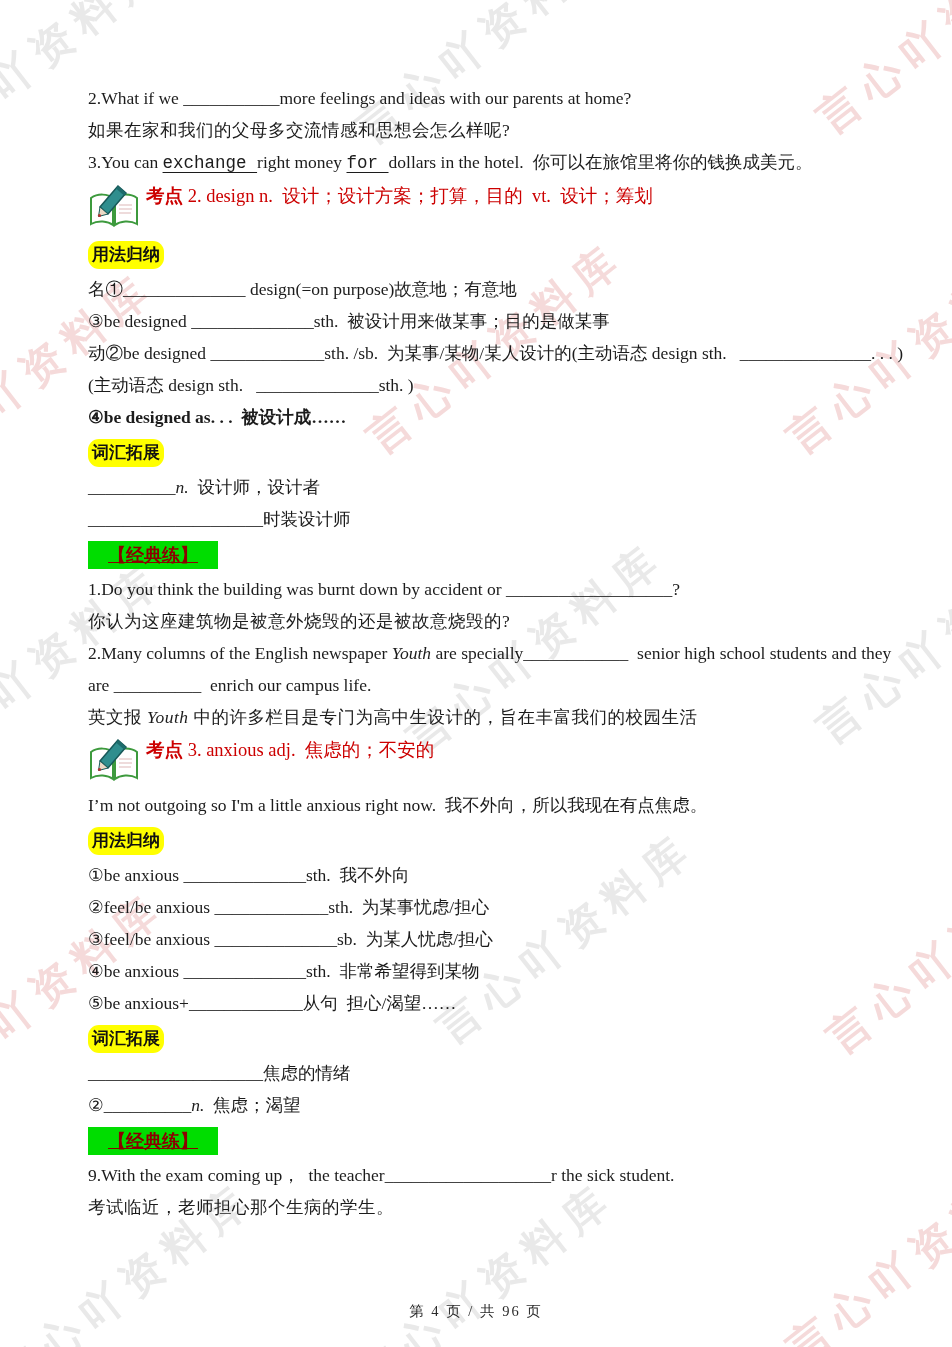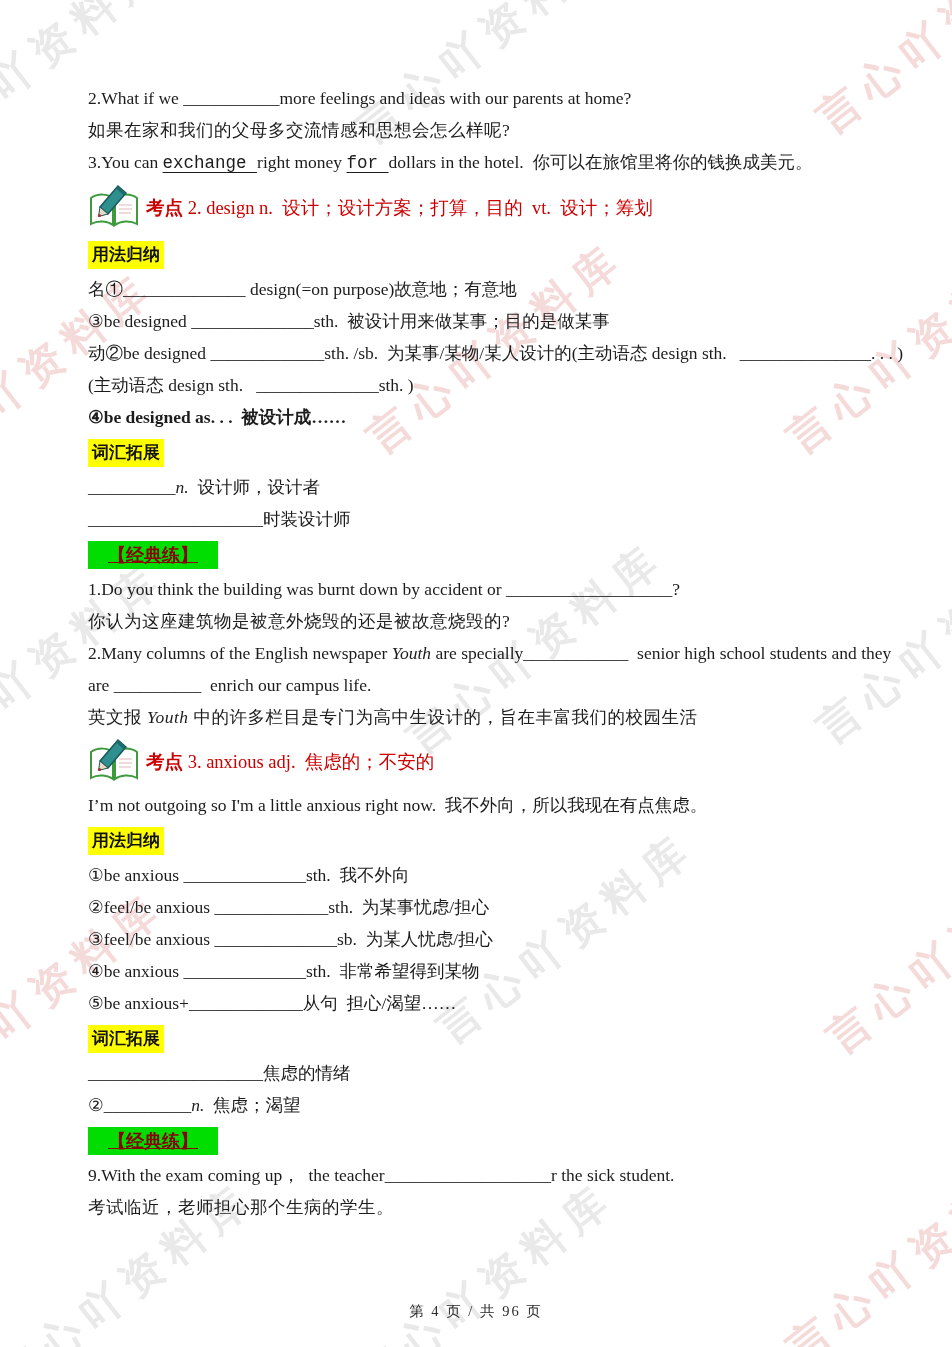--- a/index.html
+++ b/index.html
@@ -38,35 +38,36 @@
     font-size:17.5px;line-height:20px;
     white-space:pre-wrap;
   }
   .zh{letter-spacing:0.5px;}
   .bold-line{font-weight:bold;}
   .seg-u{text-decoration:underline;text-underline-offset:4px;font-family:Liberation Mono, monospace;}
   .seg-i{font-style:italic;}
   .seg-b{font-weight:bold;}
 
   .keypoint-row{
-    display:flex;align-items:center;gap:6px;
+    display:flex;align-items:flex-start;gap:6px;
     height:46px;margin:0 0 10px 0;
   }
   .keypoint-title{
     color:var(--accent_red,#cc0000);
     font-size:18.5px;line-height:22px;
     white-space:pre-wrap;
   }
   .label-line{margin:0 0 10px 0;line-height:24px;}
   .label-yellow{
     display:inline-block;
     background:var(--highlight_yellow,#ffff00);
     color:#111;font-weight:bold;
     font-size:17px;padding:2px 4px;
     font-family:"Liberation Sans","DejaVu Sans",sans-serif;
+    border-radius:11px;
   }
   .label-green{
     display:inline-block;
     background:var(--highlight_green,#00dd00);
     color:var(--practice_text,#8b0000);font-weight:bold;
     font-size:18px;padding:2px 20px;
     font-family:"Liberation Sans","DejaVu Sans",sans-serif;
     text-decoration:underline;
   }
   .book-icon{flex:0 0 auto;}

